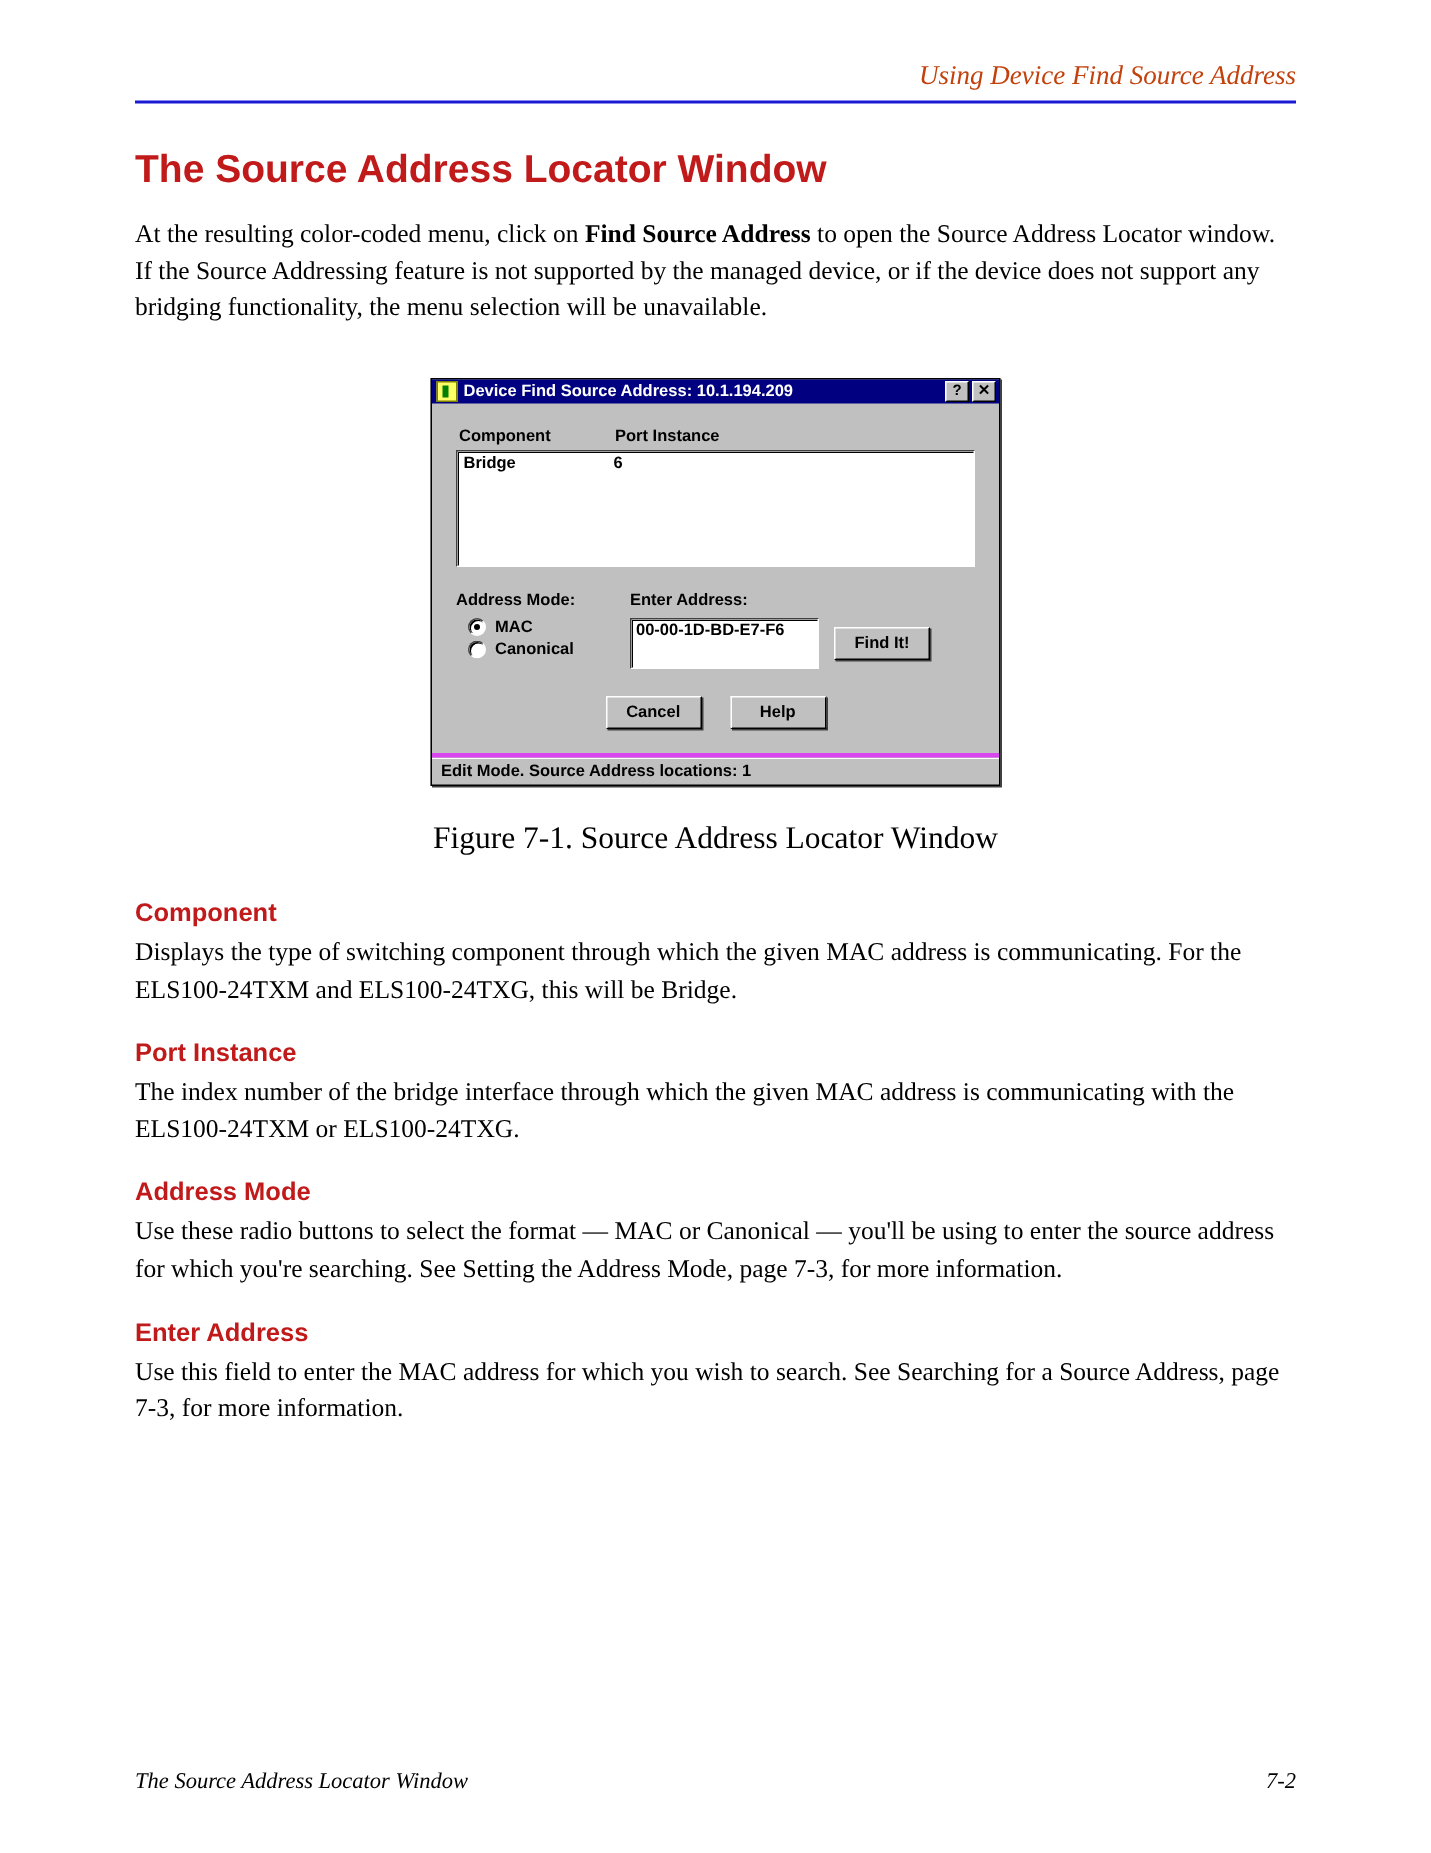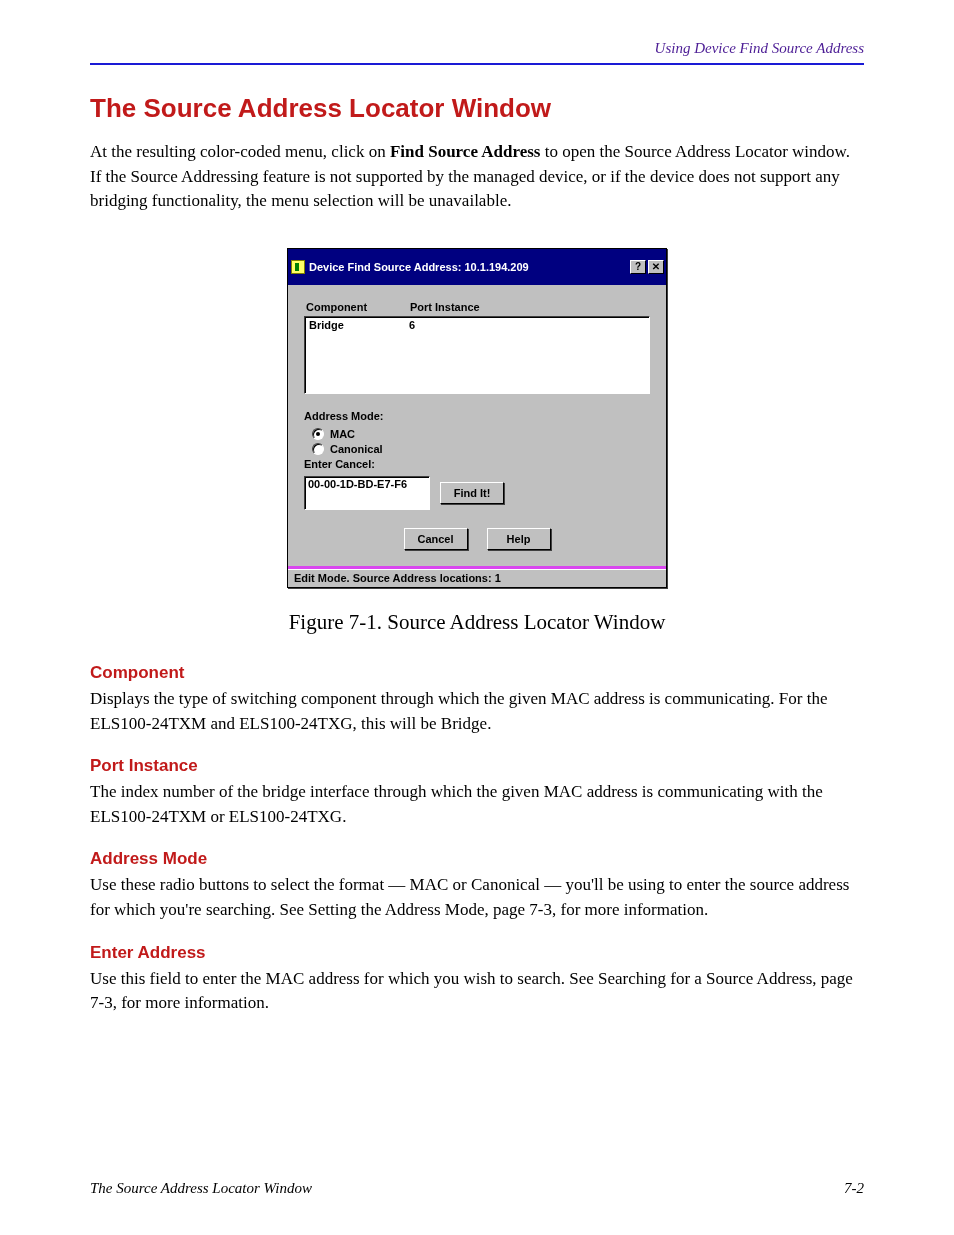--- a/index.html
+++ b/index.html
@@ -10,22 +10,22 @@
     font-family: "Times New Roman", Times, serif;
     position: relative;
     color: #000;
   }
   .page {
     padding: 40px 90px 0 90px;
   }
   .header-right {
     text-align: right;
     font-style: italic;
-    font-size: 15px;
-    color: #4c1d95;
+    font-size: 18px;
+    color: #c2410c;
     margin-bottom: 6px;
   }
   .hr {
     border: none;
     border-top: 2px solid #1a1ad5;
     margin-bottom: 28px;
   }
   .section-title {
     font-family: Arial, Helvetica, sans-serif;
     font-weight: bold;
@@ -51,21 +51,21 @@
     box-shadow: 1px 1px 0 #404040;
     font-family: Tahoma, Arial, sans-serif;
     font-size: 11px;
   }
   .titlebar {
     background: #000080;
     color: #fff;
     font-weight: bold;
     display: flex;
     align-items: center;
-    height: 36px;
+    height: 16px;
     padding: 0 2px 0 3px;
   }
   .titlebar .app-icon {
     width: 14px; height: 14px;
     background: #ffff66;
     border: 1px solid #808000;
     margin-right: 4px;
     display: inline-block;
     position: relative;
   }
@@ -115,21 +115,20 @@
     font-size: 11px;
     overflow: hidden;
   }
   .listrow { display: flex; }
   .listrow .c1 { width: 100px; font-weight: bold; }
   .listrow .c2 { flex:1; font-weight: bold; }
   .mode-row {
     display: flex;
     margin-top: 16px;
     align-items: flex-start;
-    flex-direction: column;
   }
   .mode-col { width: 116px; }
   .mode-label, .addr-label {
     font-weight: bold;
     font-size: 11px;
     margin-bottom: 6px;
   }
   .radio-row {
     display: flex;
     align-items: flex-end;
@@ -269,21 +268,21 @@
             <div class="radio-row">
               <span class="radio checked"></span>
               <span>MAC</span>
             </div>
             <div class="radio-row">
               <span class="radio"></span>
               <span>Canonical</span>
             </div>
           </div>
           <div class="addr-col">
-            <div class="addr-label">Enter Cancel:</div>
+            <div class="addr-label">Enter Address:</div>
             <div class="addr-input-row">
               <div class="textbox">00-00-1D-BD-E7-F6</div>
               <div class="btn">Find It!</div>
             </div>
           </div>
         </div>
 
         <div class="btn-row">
           <div class="btn">Cancel</div>
           <div class="btn">Help</div>

